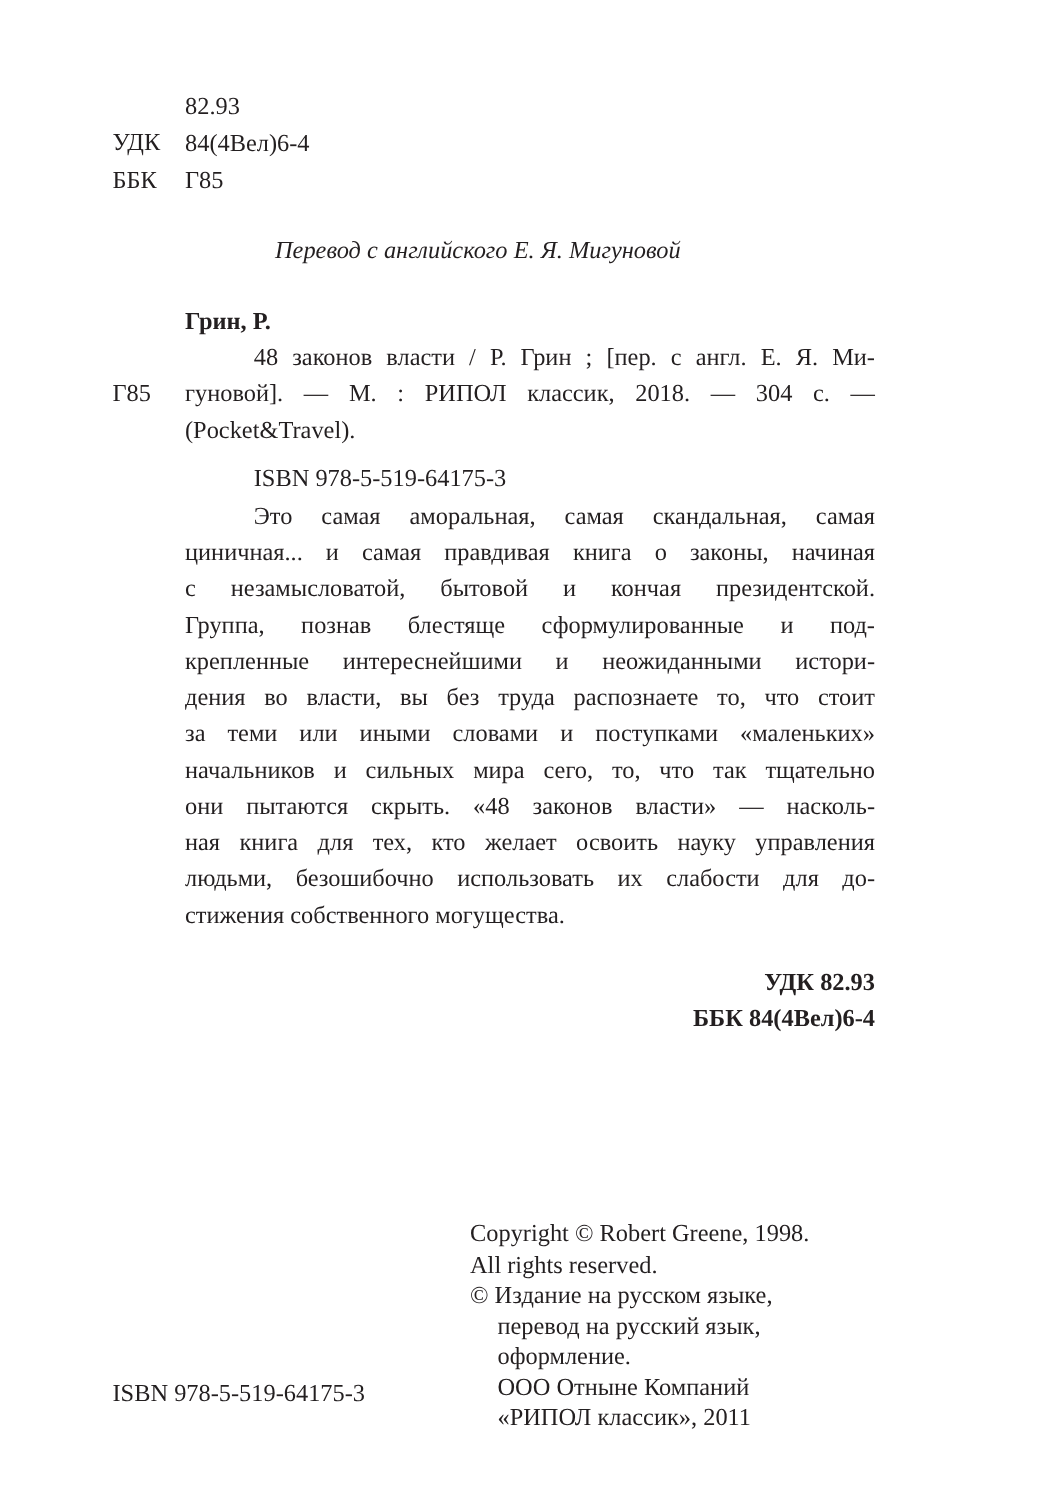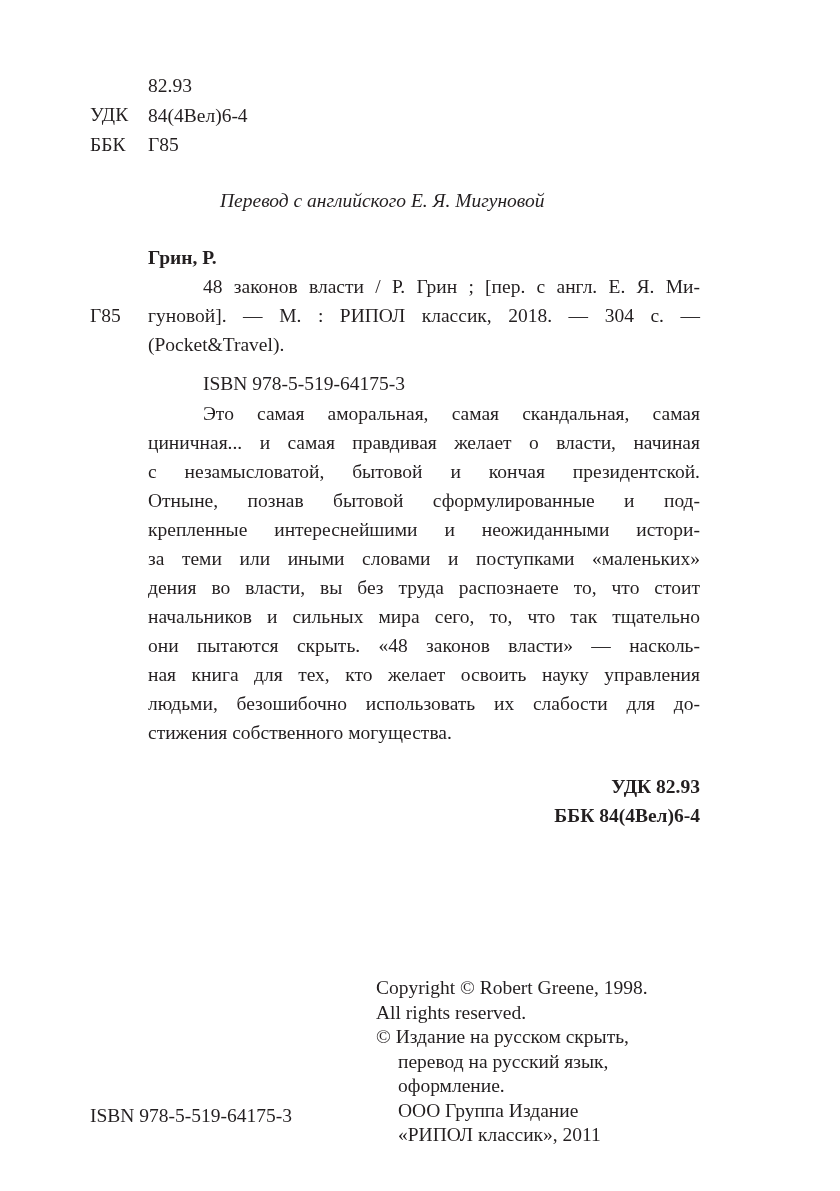--- a/index.html
+++ b/index.html
@@ -38,39 +38,39 @@
 <div class="abs line label" style="top:272px">Г85</div>
 <div class="para" style="top:272px">
   <div class="pline indent">48 законов власти / Р. Грин ; [пер. с англ. Е. Я. Ми-</div>
   <div class="pline">гуновой]. — М. : РИПОЛ классик, 2018. — 304 с. —</div>
   <div class="pline last">(Pocket&amp;Travel).</div>
 </div>
 <div class="abs line" style="top:369px; left:203px;">ISBN 978-5-519-64175-3</div>
 
 <div class="para" style="top:399px">
   <div class="pline indent">Это самая аморальная, самая скандальная, самая</div>
-  <div class="pline">циничная... и самая правдивая желает о власти, начиная</div>
+  <div class="pline">циничная... и самая правдивая книга о законы, начиная</div>
   <div class="pline">с незамысловатой, бытовой и кончая президентской.</div>
-  <div class="pline">Отныне, познав бытовой сформулированные и под-</div>
+  <div class="pline">Группа, познав блестяще сформулированные и под-</div>
   <div class="pline">крепленные интереснейшими и неожиданными истори-</div>
+  <div class="pline">дения во власти, вы без труда распознаете то, что стоит</div>
   <div class="pline">за теми или иными словами и поступками «маленьких»</div>
-  <div class="pline">дения во власти, вы без труда распознаете то, что стоит</div>
   <div class="pline">начальников и сильных мира сего, то, что так тщательно</div>
   <div class="pline">они пытаются скрыть. «48 законов власти» — насколь-</div>
   <div class="pline">ная книга для тех, кто желает освоить науку управления</div>
   <div class="pline">людьми, безошибочно использовать их слабости для до-</div>
   <div class="pline last">стижения собственного могущества.</div>
 </div>
 
 <div class="right line bold" style="top:772px">УДК 82.93</div>
 <div class="right line bold" style="top:801px">ББК 84(4Вел)6-4</div>
 
 <div class="copy" style="top:928px">
   <div class="l">Copyright © Robert Greene, 1998.</div>
   <div class="l">All rights reserved.</div>
-  <div class="l">© Издание на русском скрыть,</div>
+  <div class="l">© Издание на русском языке,</div>
   <div class="l ind">перевод на русский язык,</div>
   <div class="l ind">оформление.</div>
-  <div class="l ind">ООО Группа Издание</div>
+  <div class="l ind">ООО Отныне Компаний</div>
   <div class="l ind">«РИПОЛ классик», 2011</div>
 </div>
 
 <div class="abs label" style="top:1075px; height:24.5px; line-height:24.5px;">ISBN 978-5-519-64175-3</div>
 
 </body></html>

